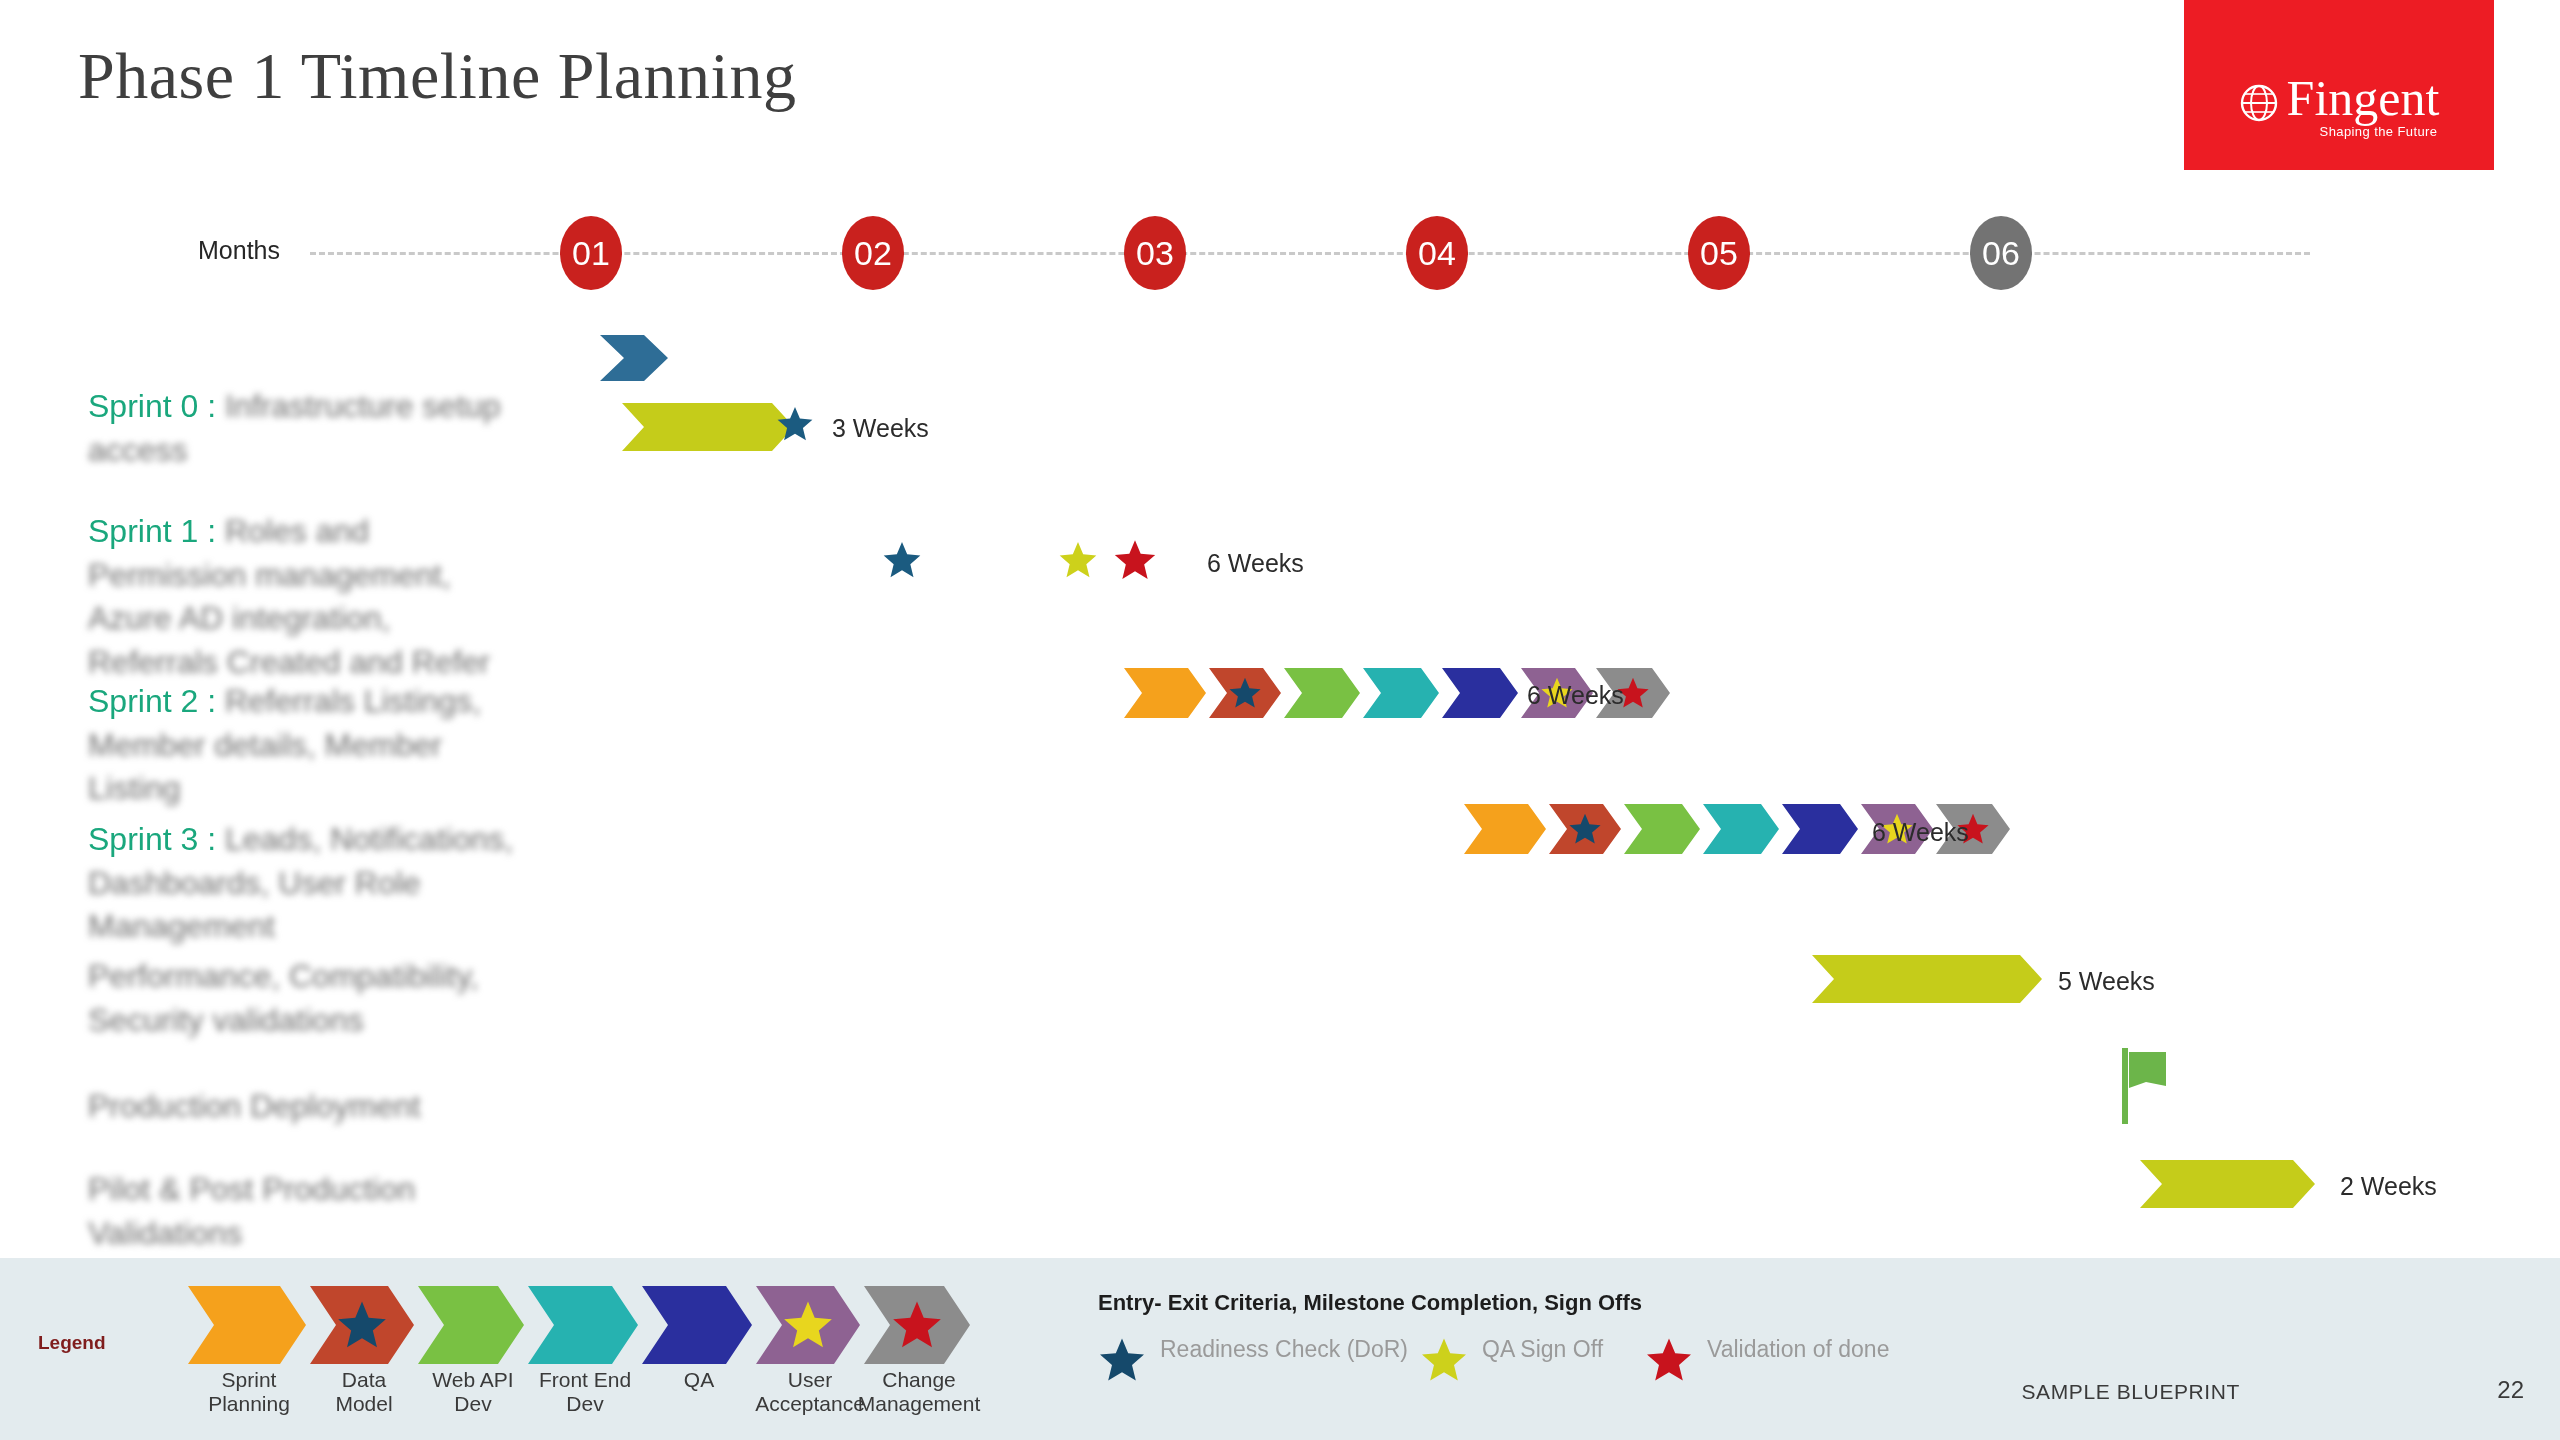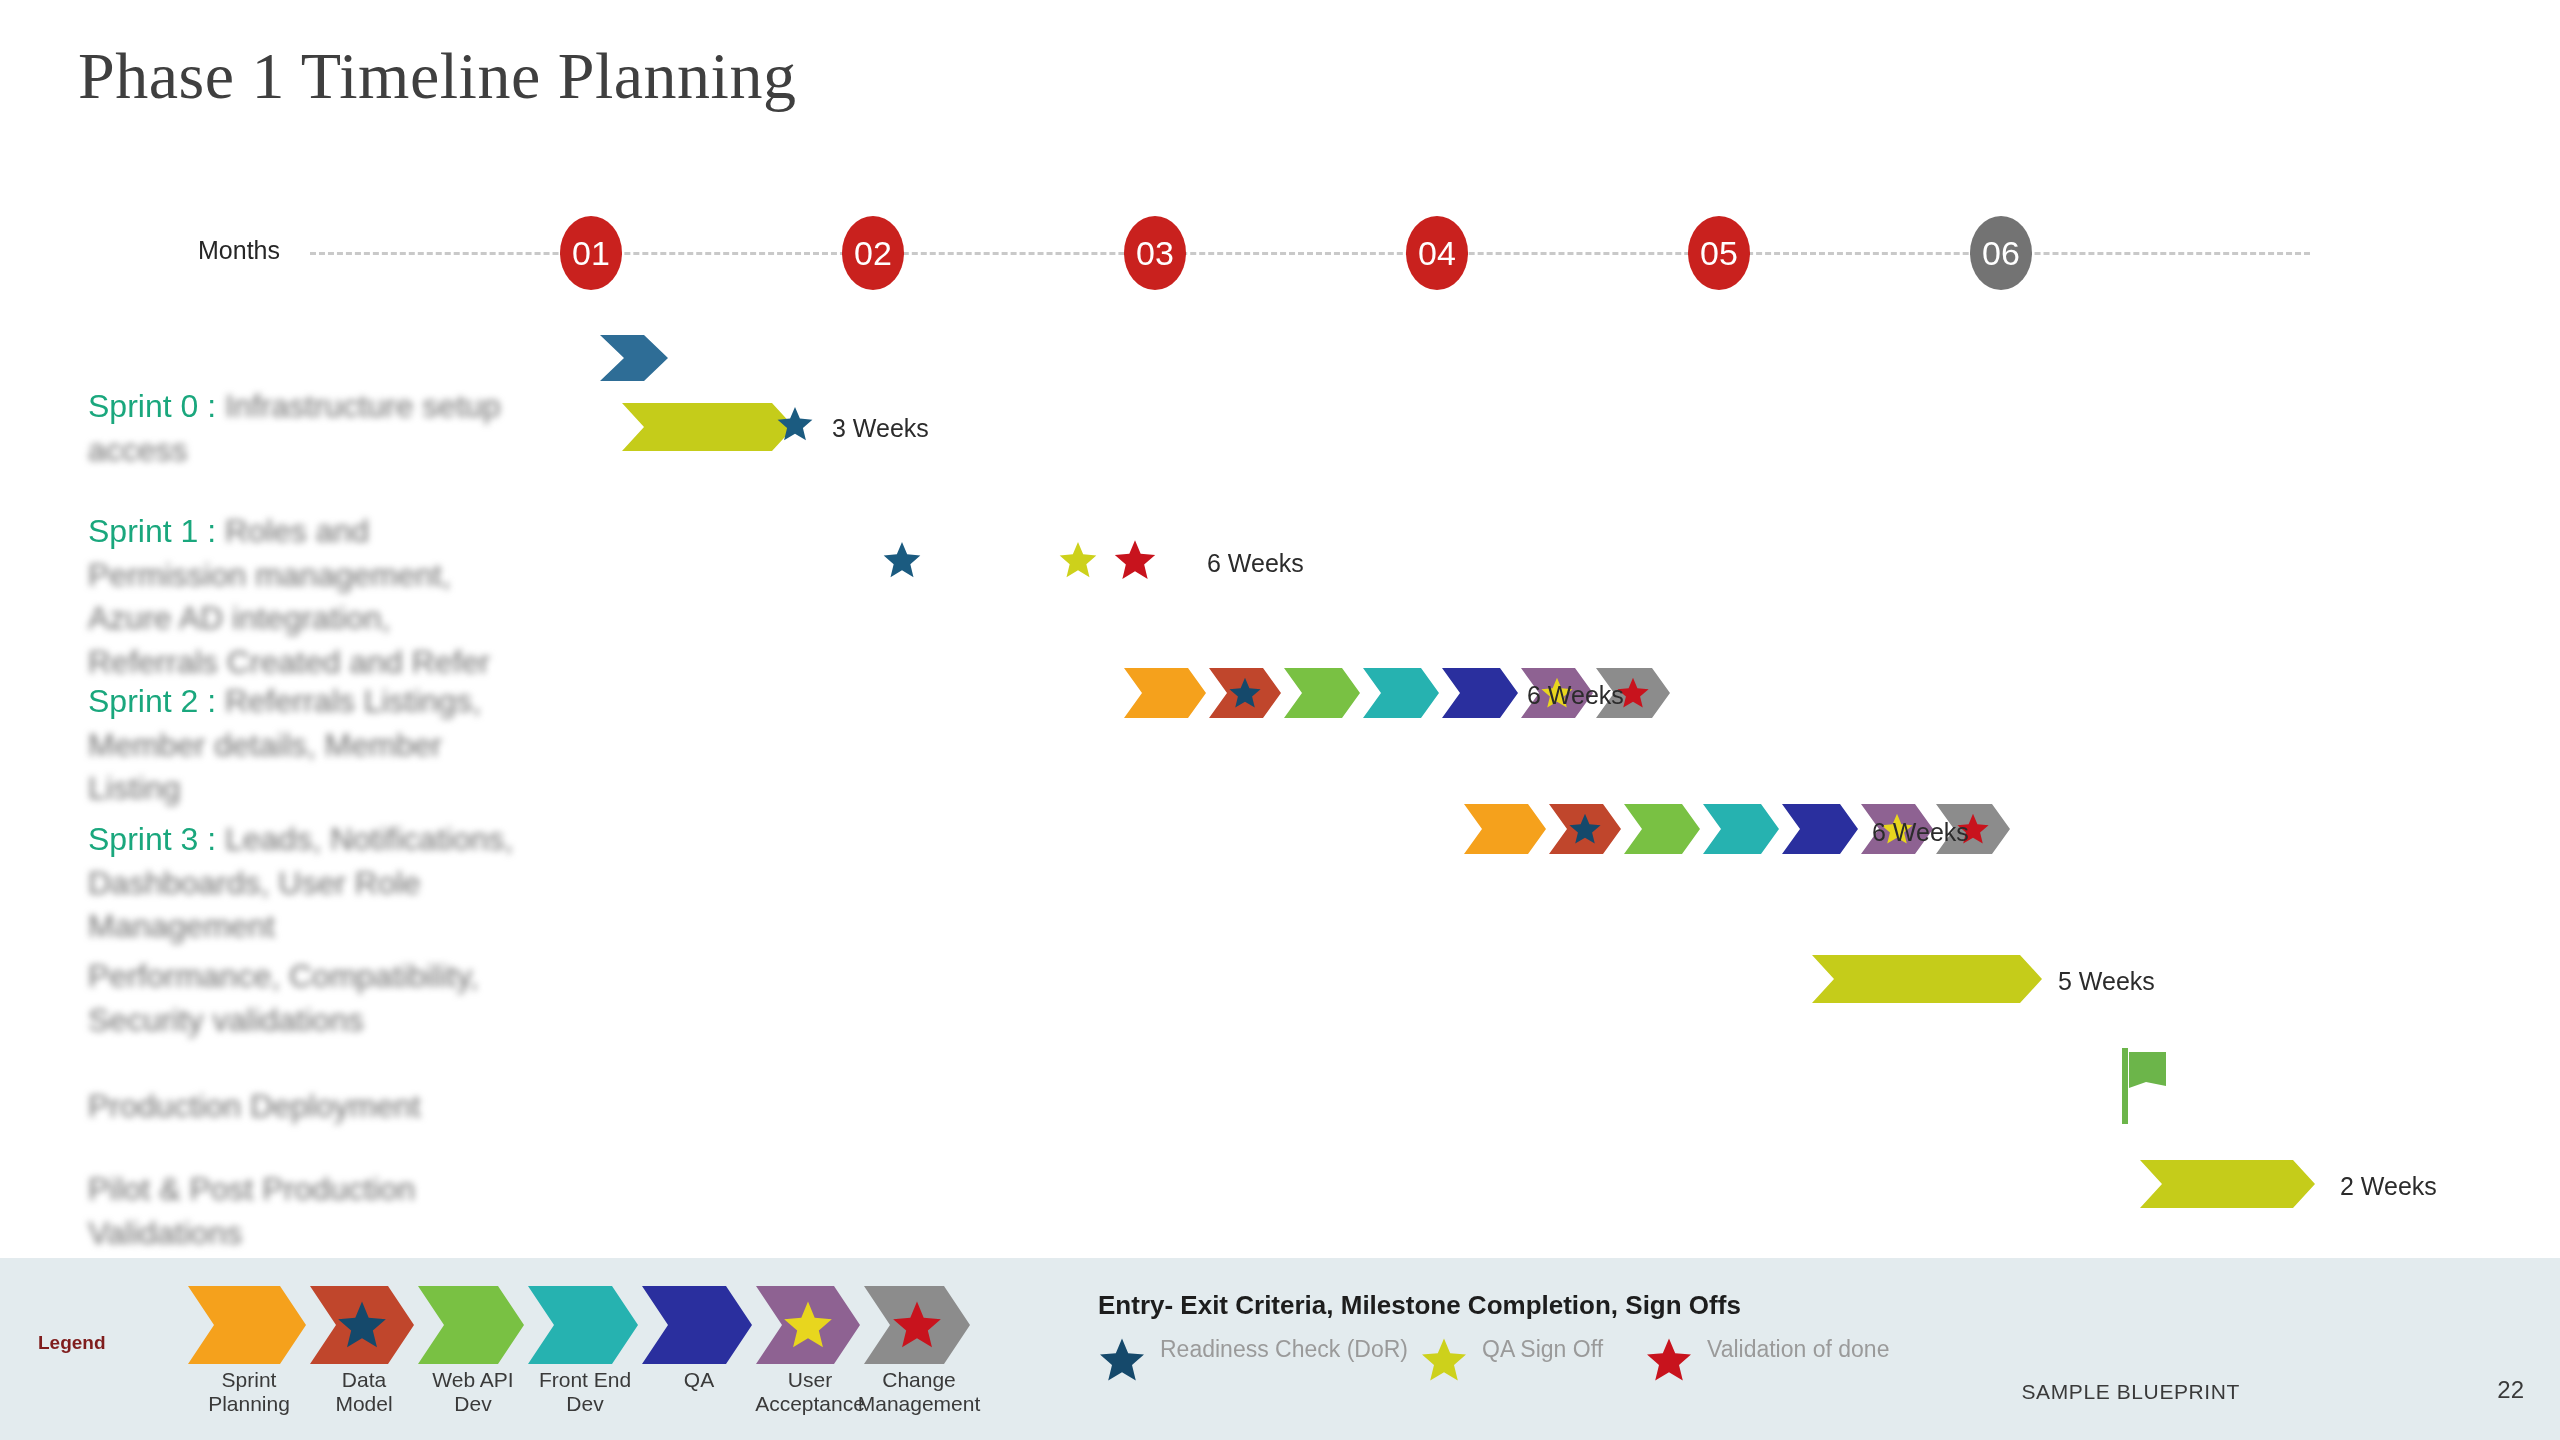--- a/index.html
+++ b/index.html
@@ -103,40 +103,55 @@
     height:78px;position:relative;margin-right:4px;
     clip-path:polygon(0 0, calc(100% - 26px) 0, 100% 50%, calc(100% - 26px) 100%, 0 100%, 26px 50%);
     display:flex;align-items:center;justify-content:center;
   }
   .lchev-label{
     position:absolute;top:82px;left:50%;transform:translateX(-50%);
     font-size:21px;color:#3a3a3a;line-height:1.15;text-align:center;white-space:nowrap;
   }
   .entry-title{
     position:absolute;left:1098px;top:32px;
-    font-size:26px;font-weight:bold;color:#1d1d1d;white-space:nowrap;
+    font-size:22px;font-weight:bold;color:#1d1d1d;white-space:nowrap;
   }
   .star-legend{position:absolute;top:78px;display:flex;align-items:flex-start;gap:14px;}
   .star-legend-text{font-size:23px;color:#9a9a9a;white-space:nowrap;}
   .footer-note{
     position:absolute;right:320px;bottom:36px;
     font-size:21px;color:#3a3a3a;letter-spacing:.6px;
   }
   .page-num{
     position:absolute;right:36px;bottom:36px;
     font-size:24px;color:#3a3a3a;
   }
 </style>
 </head>
 <body>
 
 <div class="slide">
 
   <div class="title">Phase 1 Timeline Planning</div>
 
+  <div class="logo-block">
+    <div class="logo-inner">
+      <svg class="logo-globe" viewBox="0 0 40 40">
+        <circle cx="20" cy="20" r="17" fill="none" stroke="#ffffff" stroke-width="2.4"></circle>
+        <ellipse cx="20" cy="20" rx="8" ry="17" fill="none" stroke="#ffffff" stroke-width="2"></ellipse>
+        <line x1="3" y1="20" x2="37" y2="20" stroke="#ffffff" stroke-width="2"></line>
+        <line x1="6" y1="11" x2="34" y2="11" stroke="#ffffff" stroke-width="1.6"></line>
+        <line x1="6" y1="29" x2="34" y2="29" stroke="#ffffff" stroke-width="1.6"></line>
+      </svg>
+      <div class="logo-wordmark">
+        <span>Fingent</span>
+        <span class="logo-tag">Shaping the Future</span>
+      </div>
+    </div>
+  </div>
 
   <div class="months-label">Months</div>
   <div class="axis-line"></div>
   <div id="month-nodes">
       <div class="month-node" style="left: 560px; background: rgb(201, 33, 30);">
         <span>01</span>
       </div>
       <div class="month-node" style="left: 842px; background: rgb(201, 33, 30);">
         <span>02</span>
       </div>

